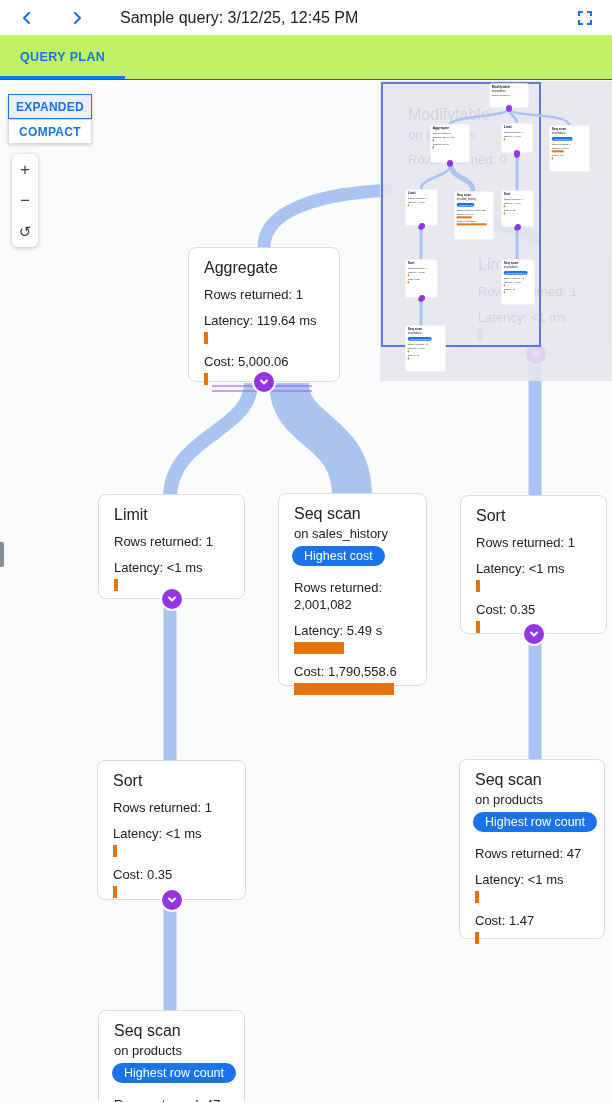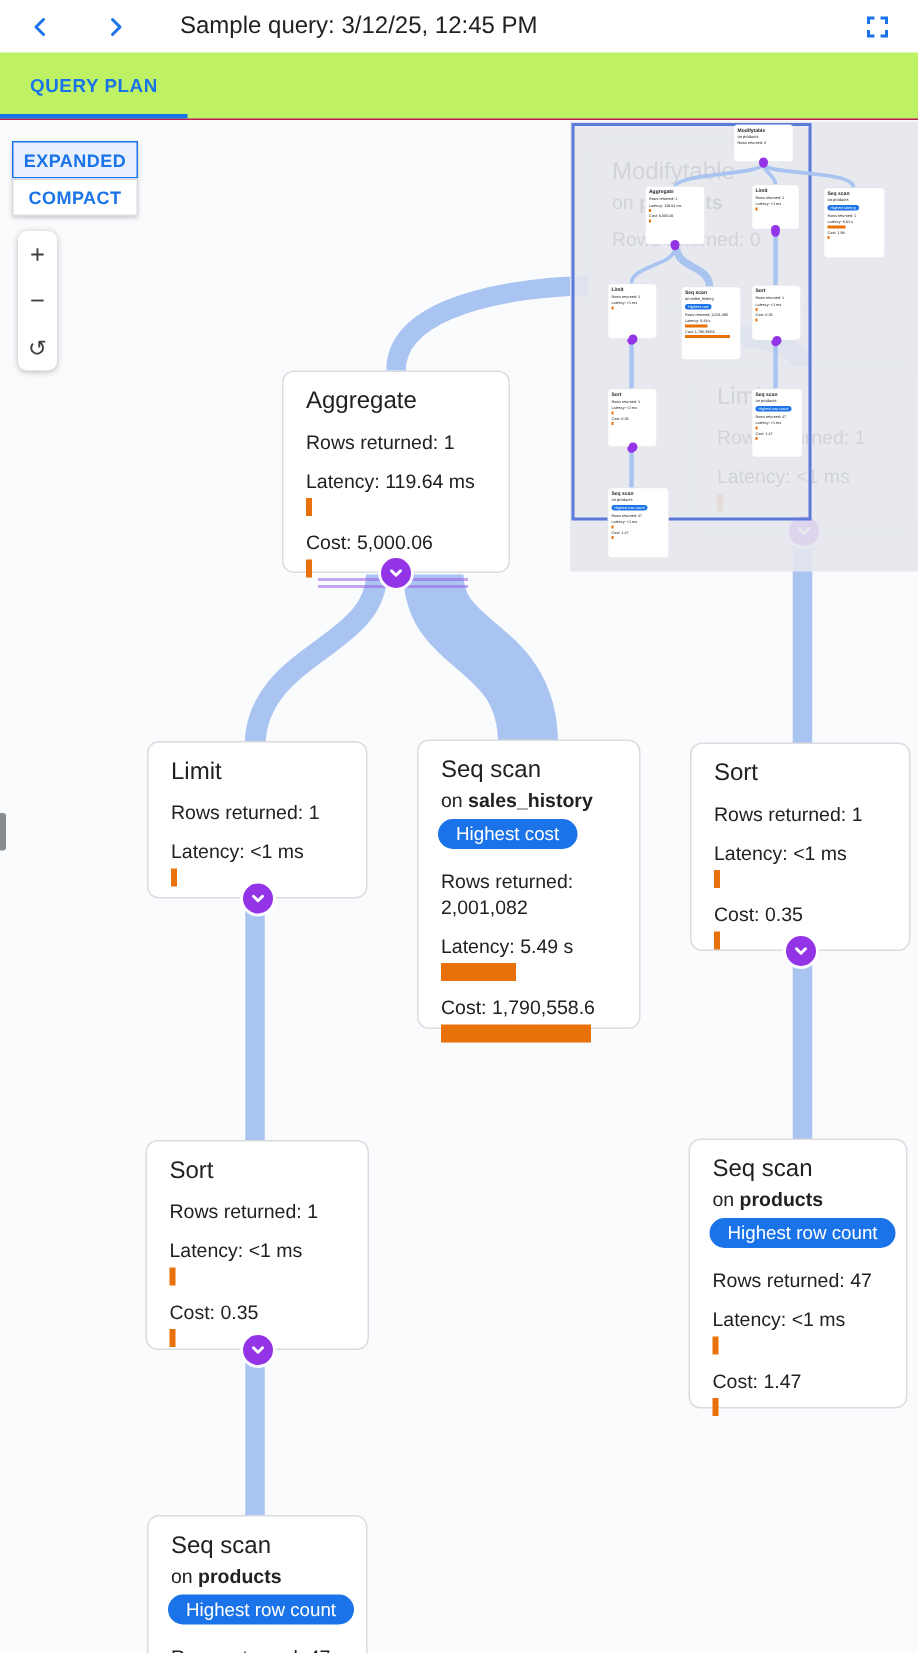--- a/index.html
+++ b/index.html
@@ -25,21 +25,21 @@
   
   .canvas { position:relative; width:612px; height:1022px; background:#fafbfd; overflow:hidden; }
   svg.edges { position:absolute; left:0; top:0; z-index:1; }
   .edge { fill:none; stroke:#a9c4f1; }
 
   
   .node { position:absolute; z-index:3; background:#fff; border:1px solid #dadce0; border-radius:8px;
     padding:11px 15px; }
   .node-title { font-size:16px; font-weight:500; color:#202124; margin-bottom:3px; }
   .node-sub { font-size:13px; margin-bottom:2px; }
-  .node-sub b { font-weight:700; }
+  .node-sub b { font-weight:400; }
   .badge { display:inline-block; background:#1a73e8; color:#fff; font-size:12.5px;
     padding:3px 12px; border-radius:12px; margin:3px 0 4px -2px; white-space:nowrap; }
   .metric { margin-top:9px; font-size:13px; line-height:17px; }
   .mbar { margin-top:3px; height:12px; background:#e8710a; }
   .chev { position:absolute; left:50%; bottom:-11px; width:20px; height:20px; margin-left:-10px;
     border-radius:50%; background:#9334e6; box-shadow:0 0 0 2px rgba(255,255,255,.9);
     display:flex; align-items:center; justify-content:center; cursor:pointer; }
   .ghost { z-index:2; }
   .stripes { position:absolute; left:212px; top:300px; width:100px; height:14px; z-index:2;
     background:repeating-linear-gradient(180deg, rgba(154,94,230,.55) 0 2px, rgba(255,255,255,0) 2px 5px); }

